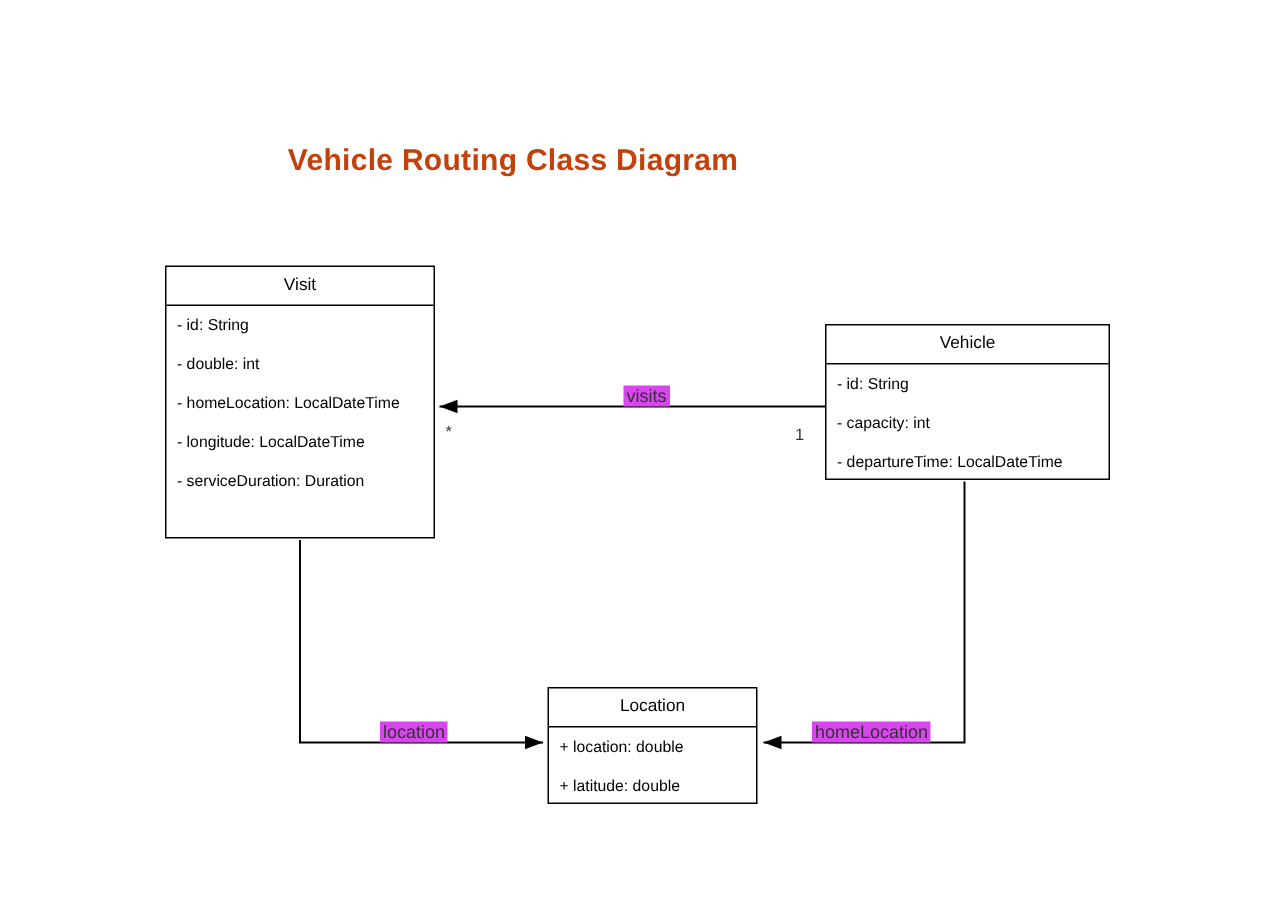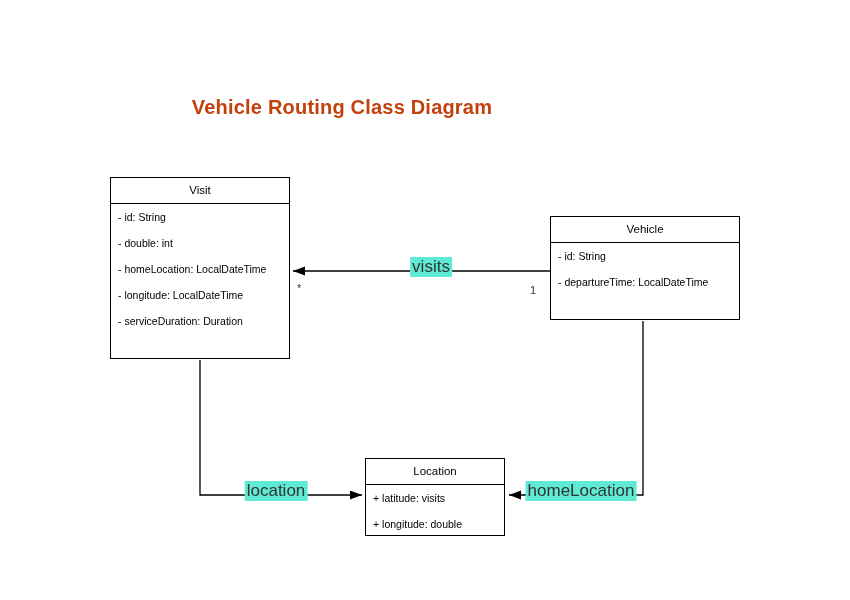--- a/index.html
+++ b/index.html
@@ -50,23 +50,23 @@
     height: 26px;
     line-height: 26px;
     padding-left: 7px;
     font-size: 10.5px;
     color: #000000;
     white-space: nowrap;
   }
   .edge-label {
     position: absolute;
     transform: translateX(-50%);
-    font-size: 17px;
+    font-size: 12px;
     color: #333333;
-    background: #5eead4;
+    background: #d946ef;
     padding: 0 2px;
     white-space: nowrap;
   }
   .multiplicity {
     position: absolute;
     font-size: 11px;
     color: #333333;
     white-space: nowrap;
   }
 </style>
@@ -93,27 +93,28 @@
     <div class="uml-attr">- id: String</div>
     <div class="uml-attr">- double: int</div>
     <div class="uml-attr">- homeLocation: LocalDateTime</div>
     <div class="uml-attr">- longitude: LocalDateTime</div>
     <div class="uml-attr">- serviceDuration: Duration</div>
   </div>
 
   <div class="uml-class" style="left:550px; top:216px; width:190px; height:104px;">
     <div class="uml-class-name">Vehicle</div>
     <div class="uml-attr">- id: String</div>
+    <div class="uml-attr">- capacity: int</div>
     <div class="uml-attr">- departureTime: LocalDateTime</div>
   </div>
 
   <div class="uml-class" style="left:365px; top:458px; width:140px; height:78px;">
     <div class="uml-class-name">Location</div>
-    <div class="uml-attr">+ latitude: visits</div>
-    <div class="uml-attr">+ longitude: double</div>
+    <div class="uml-attr">+ location: double</div>
+    <div class="uml-attr">+ latitude: double</div>
   </div>
 
   <div class="edge-label" style="left:431px; top:257px;">visits</div>
   <div class="multiplicity" style="left:297px; top:282px;">*</div>
   <div class="multiplicity" style="left:530px; top:284px;">1</div>
   <div class="edge-label" style="left:276px; top:481px;">location</div>
   <div class="edge-label" style="left:581px; top:481px;">homeLocation</div>
 
 </div>
 

